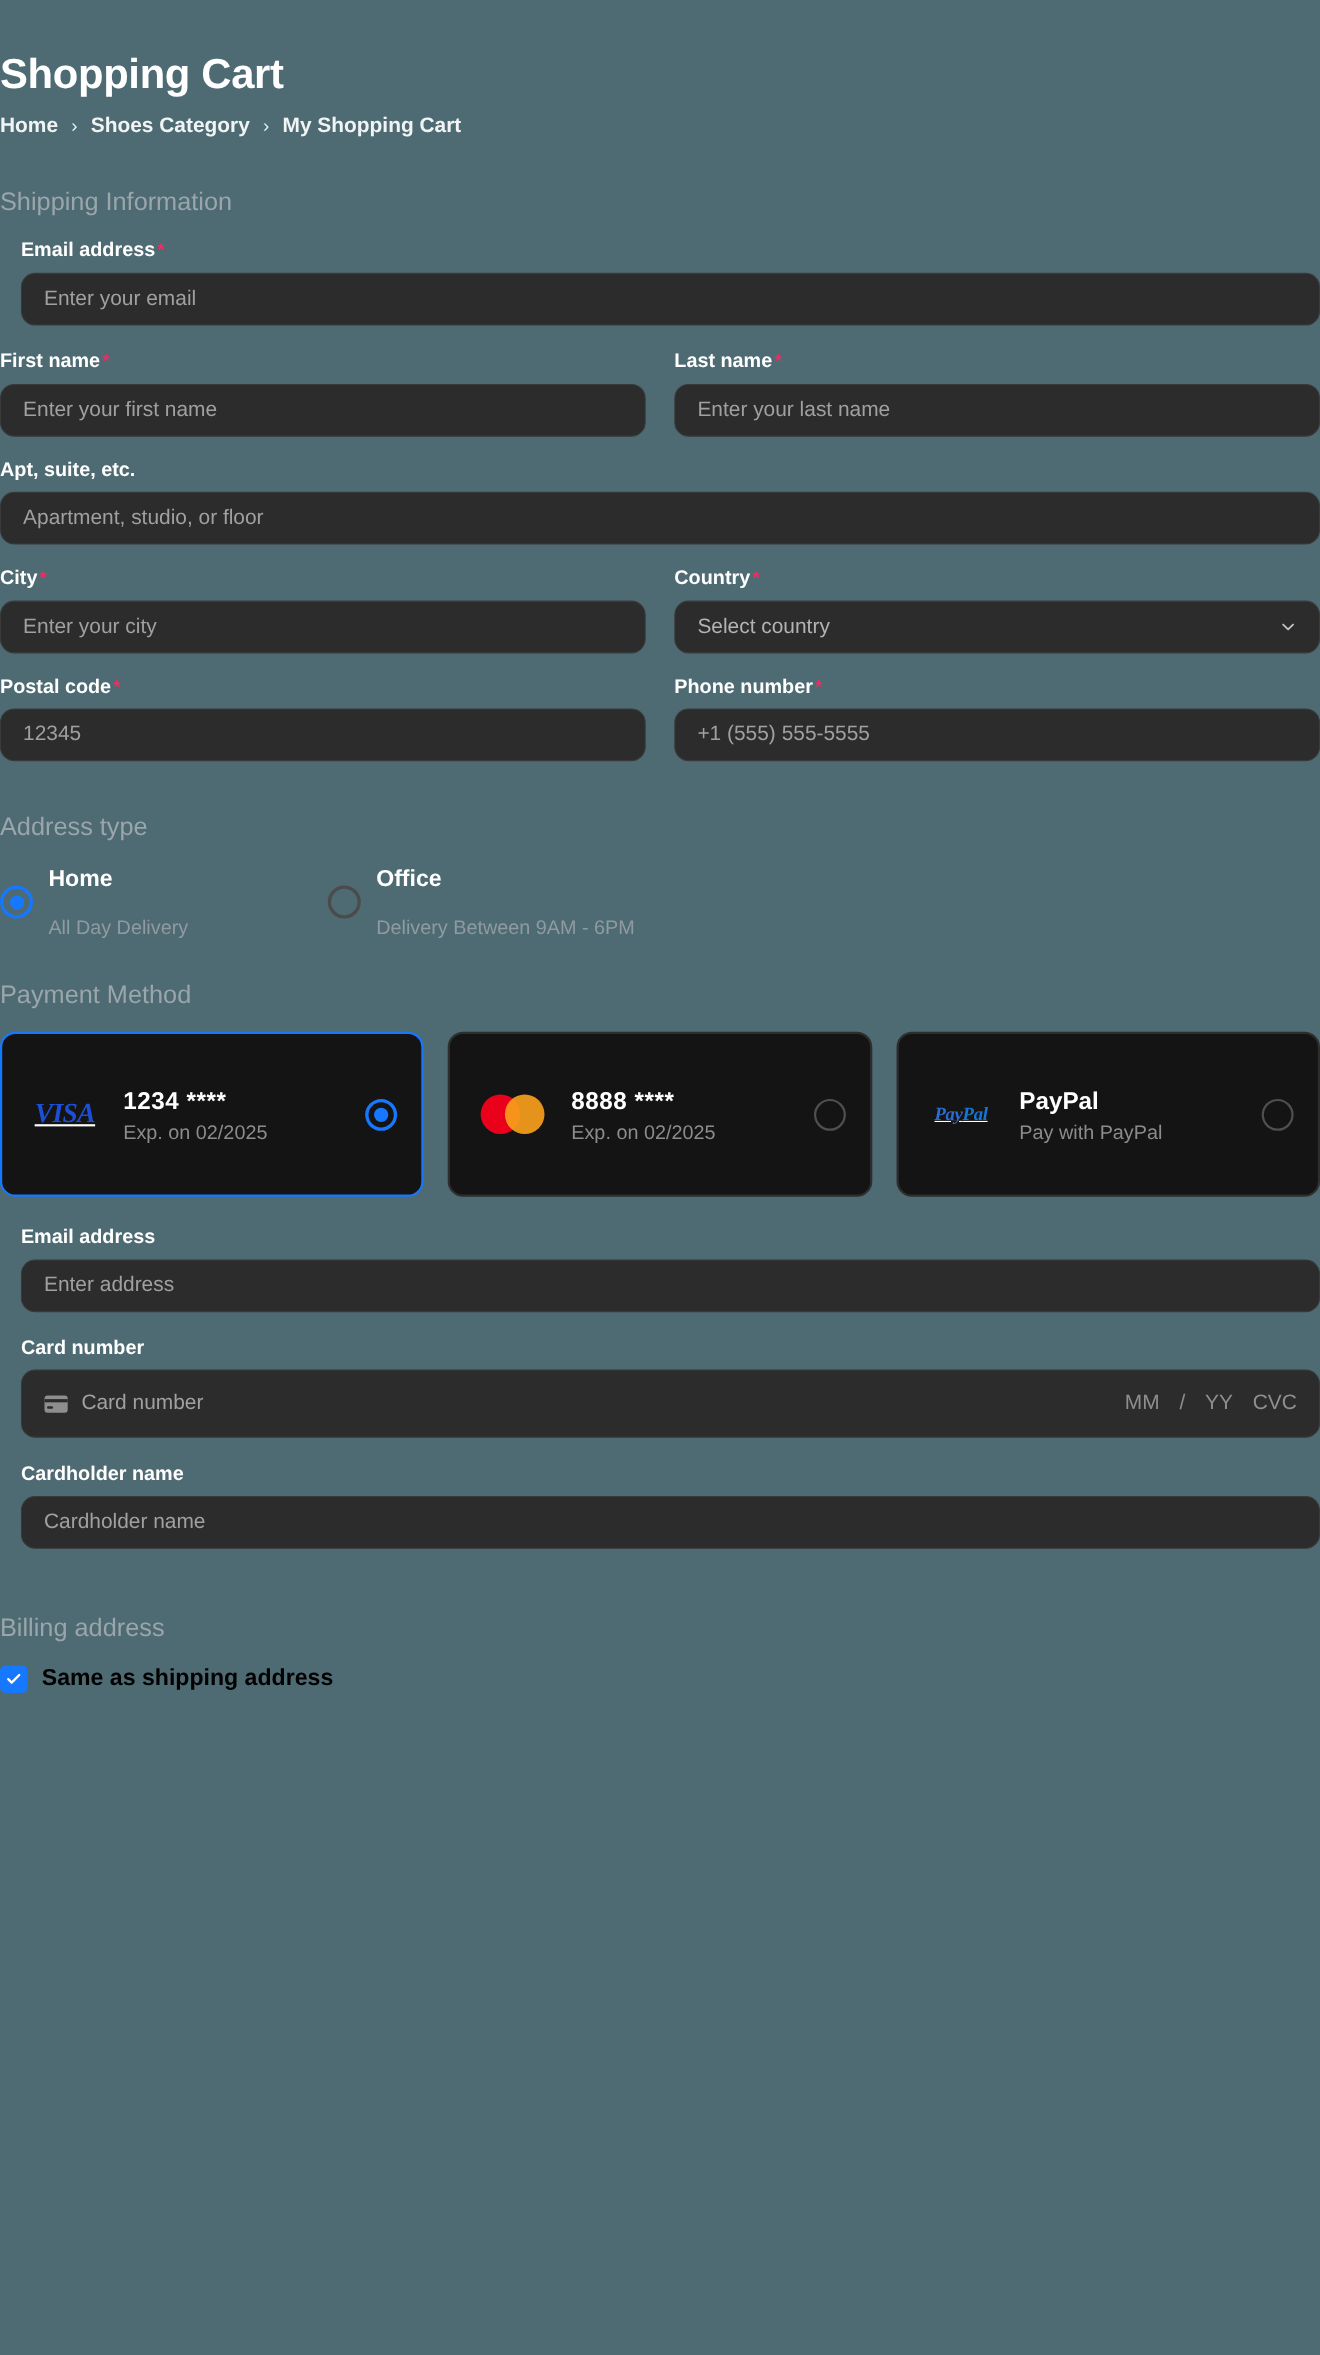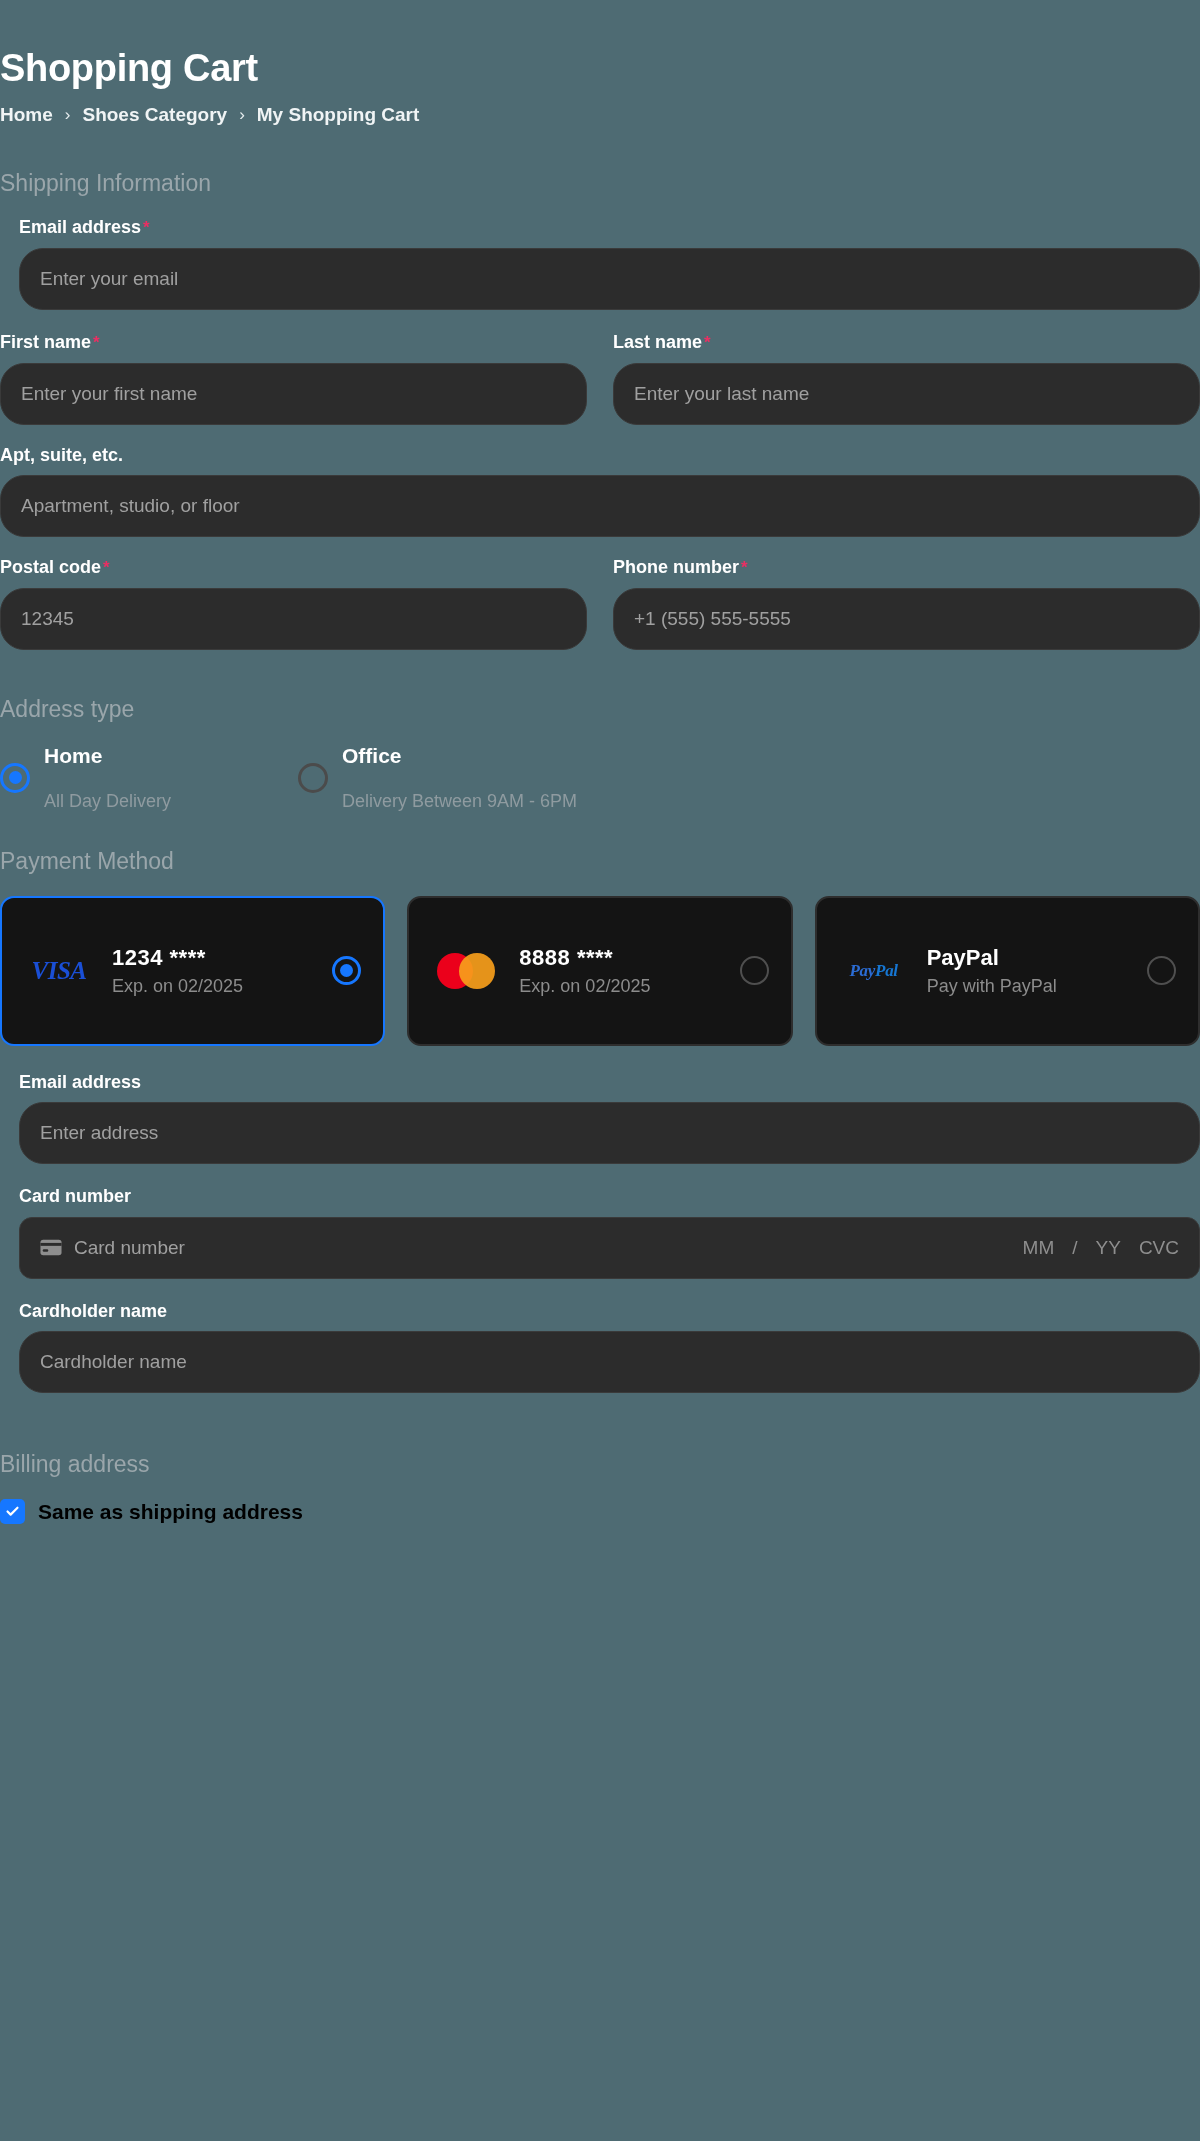--- a/index.html
+++ b/index.html
@@ -65,24 +65,24 @@
   .req {
     color: #ec2e63;
     font-size: 17px;
     margin-left: 2px;
     vertical-align: middle;
   }
 
   
   .input {
     width: 100%;
-    height: 62px;
+    height: 48px;
     background: #2c2c2c;
     border: 1px solid #3a3a3a;
-    border-radius: 24px;
+    border-radius: 13px;
     color: #b3b3b3;
     font-size: 19px;
     font-family: "Liberation Sans", sans-serif;
     padding: 0 20px;
     display: flex;
     align-items: center;
     outline: none;
   }
   .input::placeholder { color: #a0a0a0; }
 
@@ -161,20 +161,21 @@
     align-items: center;
     padding: 0 22px;
     gap: 18px;
   }
   .pay-card.selected { border-color: #1677ff; }
   .pay-logo {
     width: 70px;
     flex: 0 0 70px;
     display: flex;
     justify-content: center;
+    text-decoration: underline;
   }
   .pay-info { flex: 1 1 auto; min-width: 0; }
   .pay-title {
     font-size: 22px;
     font-weight: bold;
     color: #ffffff;
     letter-spacing: 0.5px;
     line-height: 1.25;
   }
   .pay-sub {
@@ -318,20 +319,41 @@
 
   <div class="row">
     <div class="col">
       <label class="field-label">
         <span>Apt, suite, etc.</span>
       </label>
       <input class="input" type="text" placeholder="Apartment, studio, or floor" style="">
     </div>
   </div>
 
+  <div class="row">
+    <div class="col">
+      <label class="field-label">
+        <span>City</span><span class="req">*</span>
+      </label>
+      <input class="input" type="text" placeholder="Enter your city" style="">
+    </div>
+    <div class="col">
+      <label class="field-label">
+        <span>Country</span><span class="req">*</span>
+      </label>
+      <div class="select-wrap">
+        <div class="input">Select country</div>
+        <span class="chevron">
+          <svg width="18" height="18" viewBox="0 0 24 24" fill="none" stroke="#c3c3c3" stroke-width="2.2" stroke-linecap="round" stroke-linejoin="round">
+              <polyline points="6 9 12 15 18 9"></polyline>
+            </svg>
+        </span>
+      </div>
+    </div>
+  </div>
 
   <div class="row">
     <div class="col">
       <label class="field-label">
         <span>Postal code</span><span class="req">*</span>
       </label>
       <input class="input" type="text" placeholder="12345" style="">
     </div>
     <div class="col">
       <label class="field-label">

